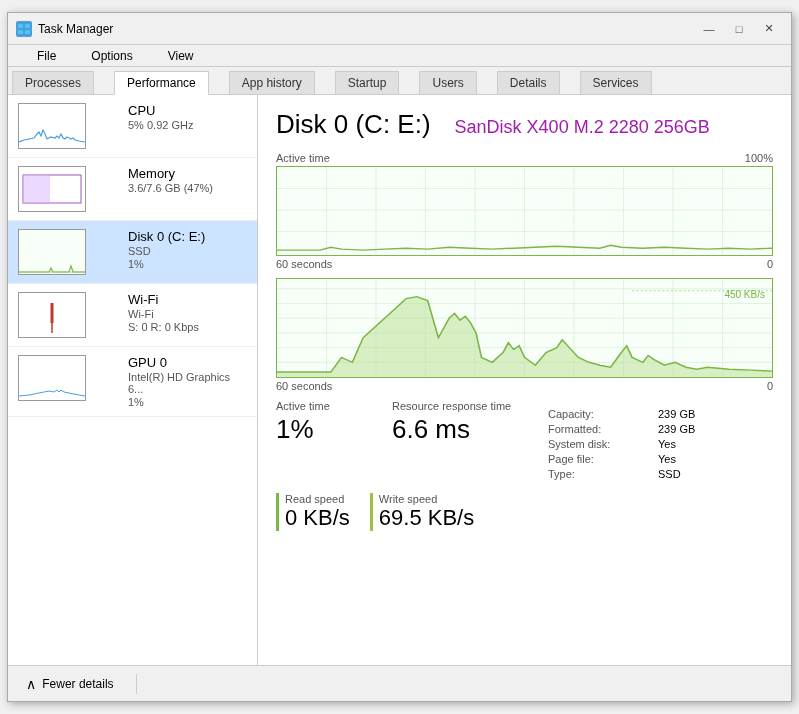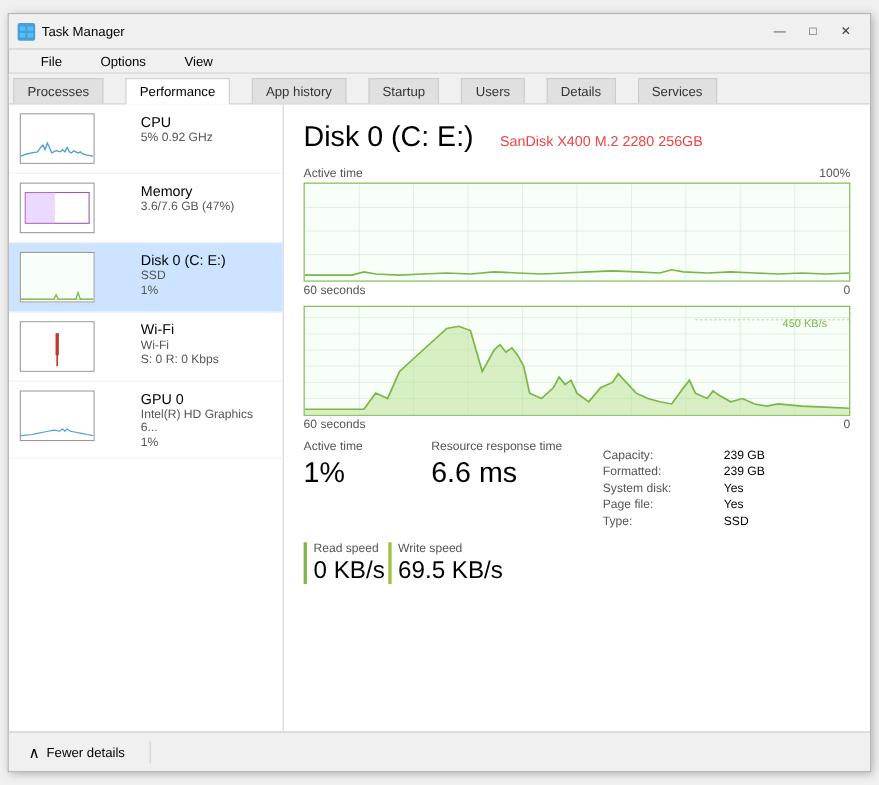--- a/index.html
+++ b/index.html
@@ -150,22 +150,22 @@
       align-items: baseline;
       margin-bottom: 12px;
     }
     .detail-title {
       font-size: 26px;
       font-weight: 300;
       color: #000;
       margin-right: 24px;
     }
     .detail-subtitle {
-      font-size: 13px;
-      color: #ef4444;
+      font-size: 18px;
+      color: #a21caf;
     }
     .chart-section {
       margin-bottom: 8px;
     }
     .chart-label-row {
       display: flex;
       justify-content: space-between;
       font-size: 11px;
       color: #555;
       margin-bottom: 2px;
@@ -185,21 +185,21 @@
       justify-content: space-between;
       font-size: 11px;
       color: #555;
       margin-top: 2px;
       margin-bottom: 8px;
     }
     .stat-label { font-size: 11px; color: #555; margin-bottom: 2px; }
     .stat-value { font-size: 26px; font-weight: 300; color: #000; }
     .speed-row {
       display: flex;
-      gap: 3px;
+      gap: 20px;
       margin-top: 10px;
     }
     .speed-block {
       border-left: 3px solid #7ab648;
       padding-left: 6px;
     }
     .speed-block.write { border-left-color: #a0c040; }
     .speed-label { font-size: 11px; color: #555; }
     .speed-value { font-size: 22px; font-weight: 300; color: #000; }
     .info-table {
@@ -419,21 +419,21 @@
             <line x1="276" y1="0" x2="276" y2="100" stroke="#c8e6c9" stroke-width="0.5"></line>
             <line x1="322" y1="0" x2="322" y2="100" stroke="#c8e6c9" stroke-width="0.5"></line>
             <line x1="368" y1="0" x2="368" y2="100" stroke="#c8e6c9" stroke-width="0.5"></line>
             <line x1="414" y1="0" x2="414" y2="100" stroke="#c8e6c9" stroke-width="0.5"></line>
 
             <polygon points="0,95 50,95 60,80 70,85 80,60 90,50 100,40 110,30 120,20 130,18 140,22 150,60 160,40 165,35 170,42 175,38 180,45 185,55 190,80 200,85 210,75 215,65 220,72 225,68 230,80 240,88 250,75 260,70 265,62 270,68 280,80 290,85 300,88 310,90 320,75 325,68 330,80 340,85 345,78 350,82 360,88 370,85 380,90 390,92 400,90 420,92 440,93 460,94 460,100 0,100" fill="#b8e090" opacity="0.5"></polygon>
             <polyline points="0,95 50,95 60,80 70,85 80,60 90,50 100,40 110,30 120,20 130,18 140,22 150,60 160,40 165,35 170,42 175,38 180,45 185,55 190,80 200,85 210,75 215,65 220,72 225,68 230,80 240,88 250,75 260,70 265,62 270,68 280,80 290,85 300,88 310,90 320,75 325,68 330,80 340,85 345,78 350,82 360,88 370,85 380,90 390,92 400,90 420,92 440,93 460,94" fill="none" stroke="#7ab648" stroke-width="1.5"></polyline>
 
             <line x1="330" y1="12" x2="460" y2="12" stroke="#7ab648" stroke-width="0.5" stroke-dasharray="2,2"></line>
           </svg>
-          <div style="position:absolute;right:20px;top:10px;font-size:10px;color:#7ab648;">450 KB/s</div>
+          <div style="position:absolute;right:7px;top:10px;font-size:10px;color:#7ab648;">450 KB/s</div>
         </div>
         <div class="chart-time-row">
           <span>60 seconds</span>
           <span>0</span>
         </div>
       </div>
 
       <div style="display:flex; gap:16px; align-items:flex-start; flex-wrap:wrap;">
         <div style="min-width:100px;">
           <div class="stat-label">Active time</div>

